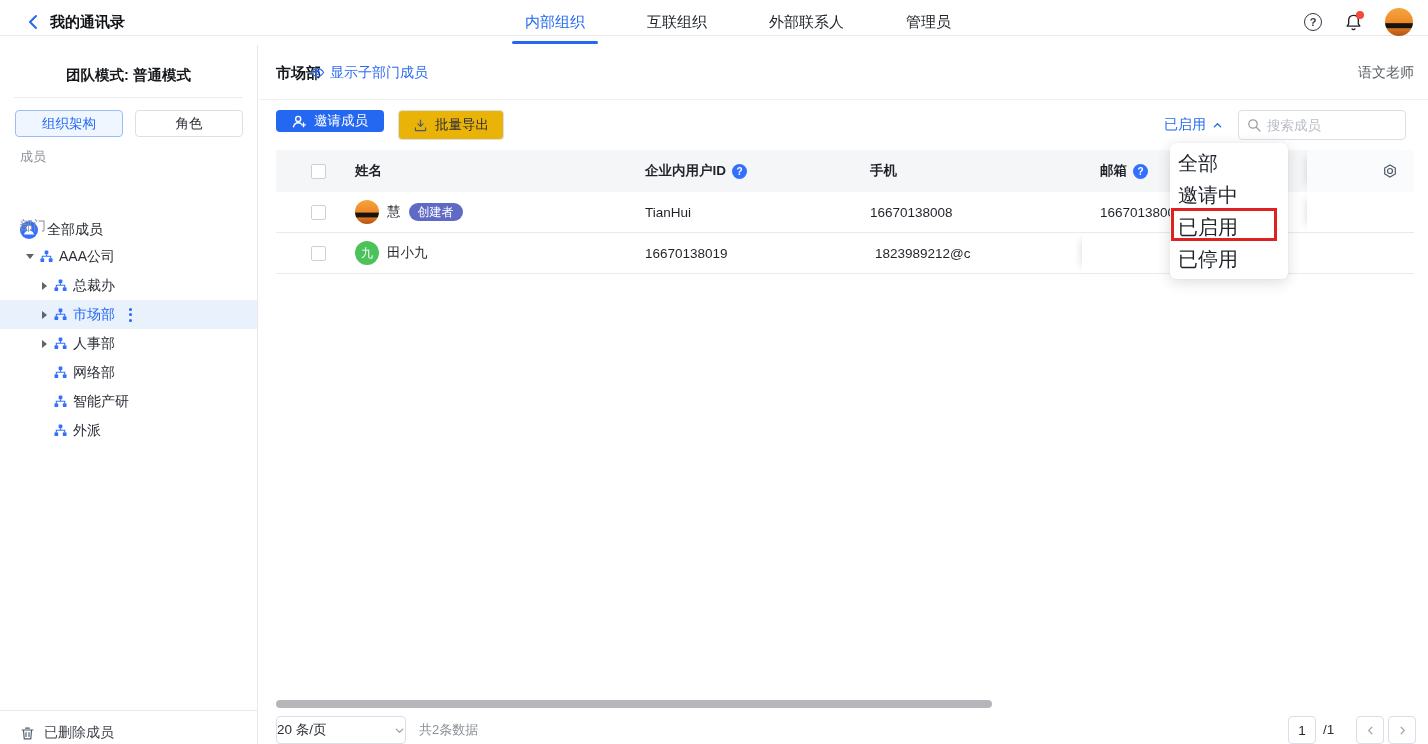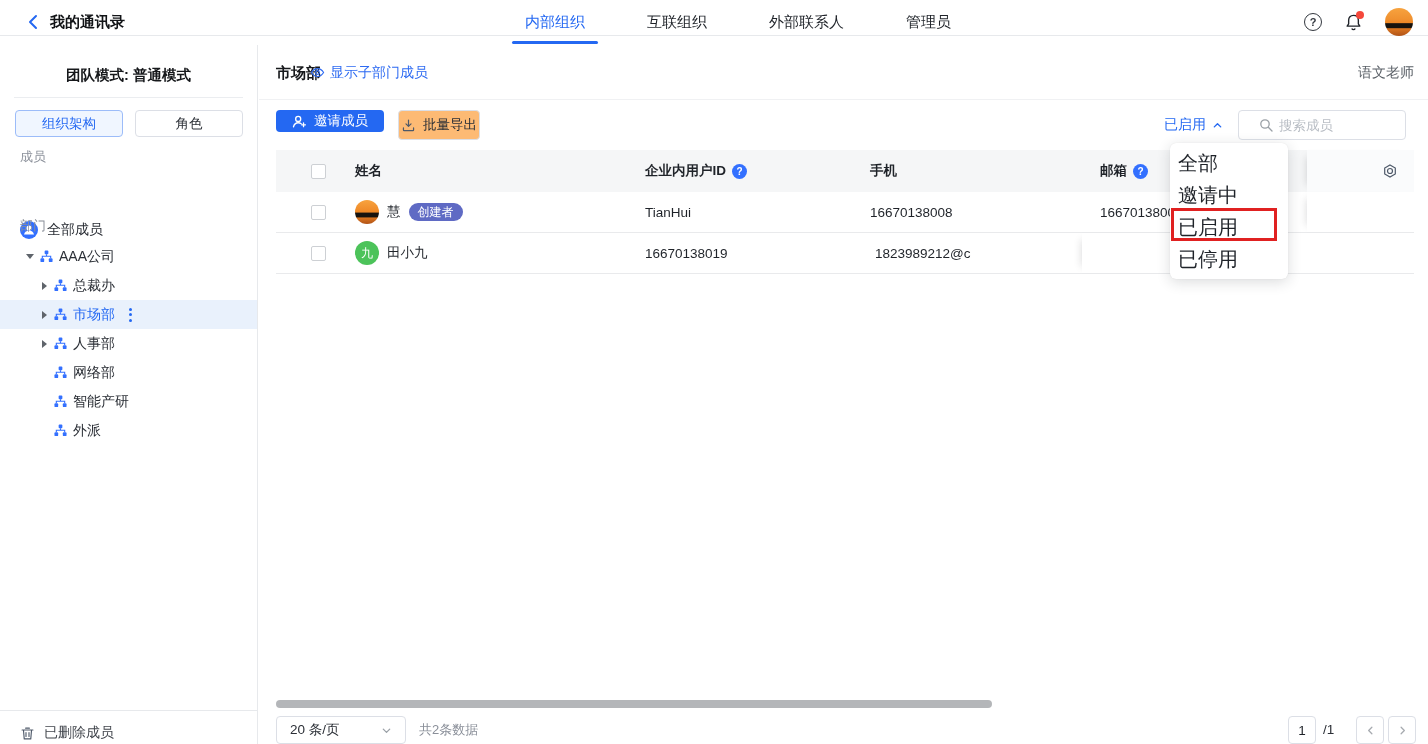--- a/index.html
+++ b/index.html
@@ -52,24 +52,24 @@
 
   
   .main { position:absolute; top:45px; left:259px; right:0; bottom:0; background:#fff; }
   .main-header { position:absolute; top:0; left:0; right:0; height:55px; border-bottom:1px solid #f0f1f3; }
   .dept-title { position:absolute; left:17px; top:0; line-height:55px; font-size:15px; font-weight:bold; color:#16181b; }
   .show-sub { position:absolute; left:51px; top:0; height:55px; display:flex; align-items:center; gap:5px; color:#2e6bf2; cursor:pointer; }
   .admin-name { position:absolute; right:14px; top:0; line-height:55px; color:#595f66; }
 
   .btn { border-radius:4px; display:flex; align-items:center; justify-content:center; gap:7px; cursor:pointer; font-size:13.5px; }
   .invite-btn { position:absolute; left:17px; top:65px; width:108px; height:22px; background:#2468f2; color:#fff; border:none; }
-  .export-btn { position:absolute; left:139px; top:65px; width:82px; height:30px; background:#fdba74; color:#2b2f36; border:1px solid #dcdfe6; }
+  .export-btn { position:absolute; left:139px; top:65px; width:106px; height:30px; background:#eab308; color:#2b2f36; border:1px solid #dcdfe6; }
   .filter-trigger { position:absolute; left:905px; top:65px; height:30px; display:flex; align-items:center; gap:6px; color:#2468f2; cursor:pointer; }
   .search-box { position:absolute; left:979px; top:65px; width:168px; height:30px; border:1px solid #dcdfe6; border-radius:4px;
-    display:flex; align-items:center; padding:0 20px; gap:6px; background:#fff; }
+    display:flex; align-items:center; padding:0 8px; gap:6px; background:#fff; }
   .search-box input { border:none; outline:none; width:100%; font-size:13.5px; color:#1f2329; font-family:"Liberation Sans",sans-serif; }
   .search-box input::placeholder { color:#b8bdc4; }
 
   
   .table { position:absolute; top:105px; left:17px; width:1138px; }
   .trow { display:flex; width:1138px; }
   .thead { height:42px; background:#f5f6f7; }
   .tbody-row { height:41px; background:#fff; border-bottom:1px solid #e9eaec; }
   .cell { display:flex; align-items:center; flex:none; padding-left:15px; font-size:13.5px; color:#1f2329; overflow:hidden; white-space:nowrap; }
   .c-check { width:64px; padding-left:35px; }
@@ -93,21 +93,21 @@
   
   .dropdown { position:absolute; left:911px; top:98px; width:118px; padding:4px 0; background:#fff; border-radius:6px;
     box-shadow:0 3px 14px rgba(31,35,41,0.16), 0 0 1px rgba(31,35,41,0.12); z-index:50; }
   .dd-item { height:32px; display:flex; align-items:center; padding-left:8px; font-size:20px; color:#1f2329; cursor:pointer; }
   .red-box { position:absolute; left:912px; top:163px; width:106px; height:33px; border:3px solid #e02121; z-index:60; pointer-events:none; }
 
   
   .hscrollbar { position:absolute; top:655px; left:17px; width:716px; height:8px; background:#b4b6b9; border-radius:4px; cursor:pointer; }
   .pagebar { position:absolute; top:671px; left:0; right:0; height:28px; }
   .page-size { position:absolute; left:17px; top:0; width:130px; height:28px; border:1px solid #dcdfe6; border-radius:4px;
-    display:flex; align-items:center; justify-content:space-between; padding:0 13px; font-size:13.5px; color:#2b2f36; cursor:pointer; background:#fff; }
+    display:flex; align-items:center; justify-content:space-between; padding:0 0; font-size:13.5px; color:#2b2f36; cursor:pointer; background:#fff; }
   .total-text { position:absolute; left:160px; top:0; line-height:28px; font-size:13px; color:#8a8f99; }
   .page-input { position:absolute; left:1029px; top:0; width:28px; height:28px; border:1px solid #dcdfe6; border-radius:4px;
     text-align:center; font-size:13.5px; color:#1f2329; outline:none; font-family:"Liberation Sans",sans-serif; }
   .page-total { position:absolute; left:1064px; top:0; line-height:28px; font-size:13.5px; color:#2b2f36; }
   .page-btn { position:absolute; top:0; width:28px; height:28px; border:1px solid #dcdfe6; border-radius:4px; background:#fff;
     display:flex; align-items:center; justify-content:center; cursor:pointer; }
   .prev-btn { left:1097px; } .next-btn { left:1129px; }
 </style>
 </head>
 <body>

